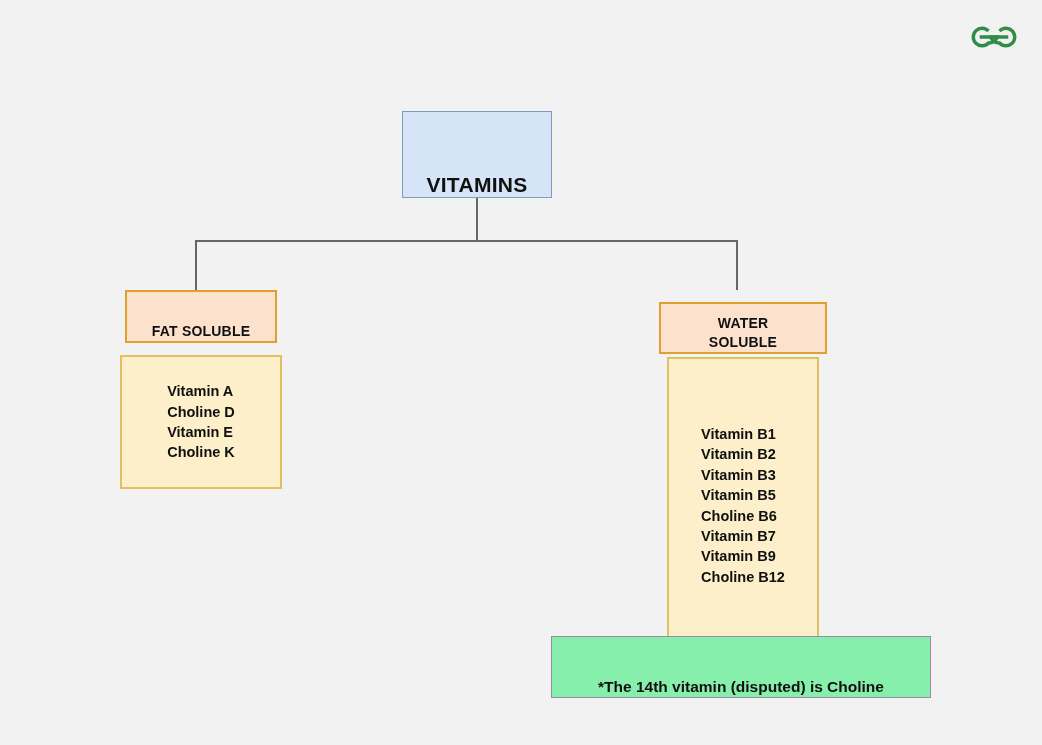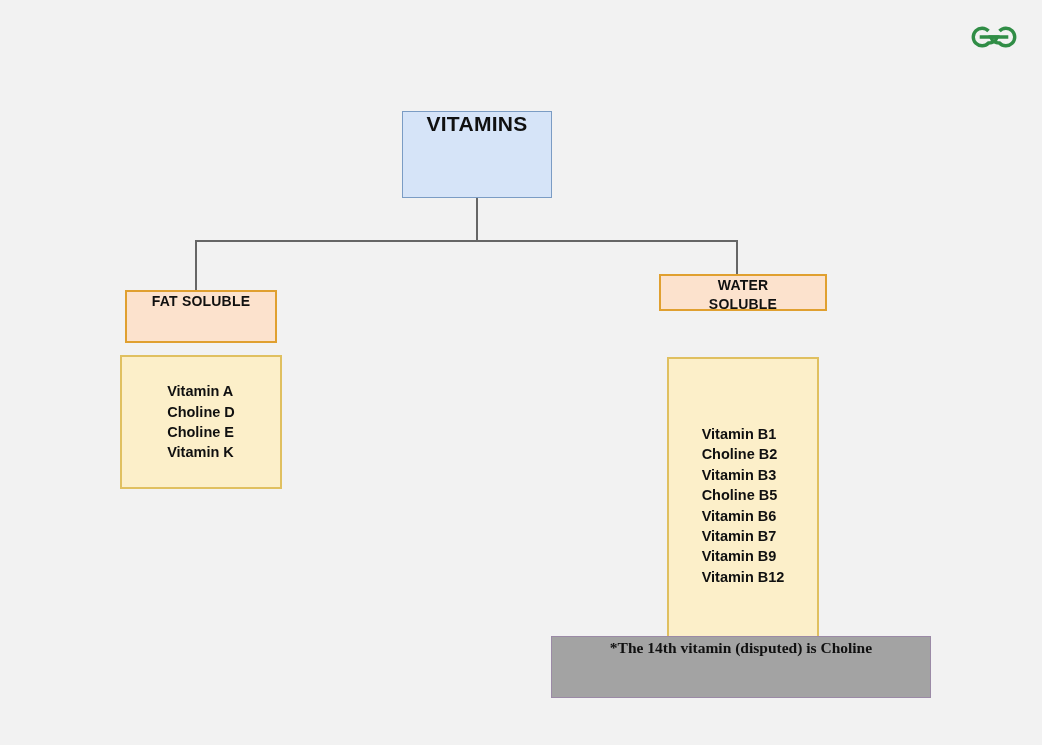--- a/index.html
+++ b/index.html
@@ -36,21 +36,21 @@
   .line-v-root  { left: 476px; top: 198px;  width: 2px;  height: 44px; }
   .line-h-bar   { left: 195px; top: 240px;  width: 543px; height: 2px; }
   .line-v-left  { left: 195px; top: 240px;  width: 2px;  height: 50px; }
   .line-v-right { left: 736px; top: 240px;  width: 2px;  height: 50px; }
 
   
   .node {
     position: absolute;
     box-sizing: border-box;
     display: flex;
-    align-items: flex-start;
+    align-items: flex-end;
     justify-content: center;
     text-align: center;
     color: #101010;
   }
 
   
   .node-root {
     left: 402px;
     top: 111px;
     width: 150px;
@@ -65,21 +65,21 @@
   
   .node-cat {
     background: #fce2cd;
     border: 2px solid #e0a030;
     font-size: 14px;
     font-weight: bold;
     line-height: 1.35;
     letter-spacing: 0.2px;
   }
   .cat-fat   { left: 125px; top: 290px; width: 152px; height: 53px; }
-  .cat-water { left: 659px; top: 274px; width: 168px; height: 37px; }
+  .cat-water { left: 659px; top: 302px; width: 168px; height: 52px; }
 
   
   .node-list {
     background: #fcefc9;
     border: 2px solid #e0c060;
     display: flex;
     align-items: center;
     justify-content: center;
   }
   .list-fat   { left: 120px; top: 355px; width: 162px; height: 134px; }
@@ -99,27 +99,26 @@
   .list-items div {
     white-space: nowrap;
   }
 
   
   .node-note {
     left: 551px;
     top: 636px;
     width: 380px;
     height: 62px;
-    background: #a3a3a3;
+    background: #86efac;
     border: 1px solid #9b8aa6;
     font-size: 15.5px;
     font-weight: bold;
     line-height: 1.38;
     padding: 0 0;
-    font-family: Liberation Serif, serif;
   }
 </style>
 </head>
 <body>
 
 <div id="canvas">
 
   <div class="logo">
     <svg viewBox="0 0 54 40" width="54" height="40">
       <g fill="none" stroke="#308d46" stroke-width="3.4">
@@ -139,42 +138,42 @@
   </div>
 
   <div class="node node-cat cat-fat">
     <span>FAT SOLUBLE</span>
   </div>
 
   <div class="node node-list list-fat">
     <div class="list-items">
       <div>Vitamin A</div>
       <div>Choline D</div>
-      <div>Choline E</div>
-      <div>Vitamin K</div>
+      <div>Vitamin E</div>
+      <div>Choline K</div>
     </div>
   </div>
 
   <div class="node node-cat cat-water">
     <span>
       <span>WATER</span><br>
       <span>SOLUBLE</span>
     </span>
   </div>
 
   <div class="node node-list list-water">
     <div class="list-items">
       <div>Vitamin B1</div>
-      <div>Choline B2</div>
+      <div>Vitamin B2</div>
       <div>Vitamin B3</div>
-      <div>Choline B5</div>
-      <div>Vitamin B6</div>
+      <div>Vitamin B5</div>
+      <div>Choline B6</div>
       <div>Vitamin B7</div>
       <div>Vitamin B9</div>
-      <div>Vitamin B12</div>
+      <div>Choline B12</div>
     </div>
   </div>
 
   <div class="node node-note">
     <span>
       <span>*The 14th vitamin (disputed) is Choline</span><br>
     </span>
   </div>
 
 </div>

